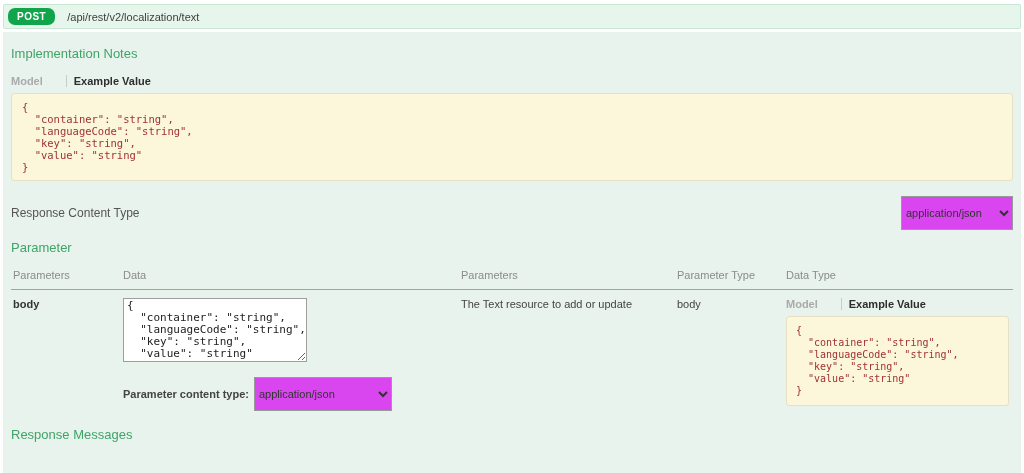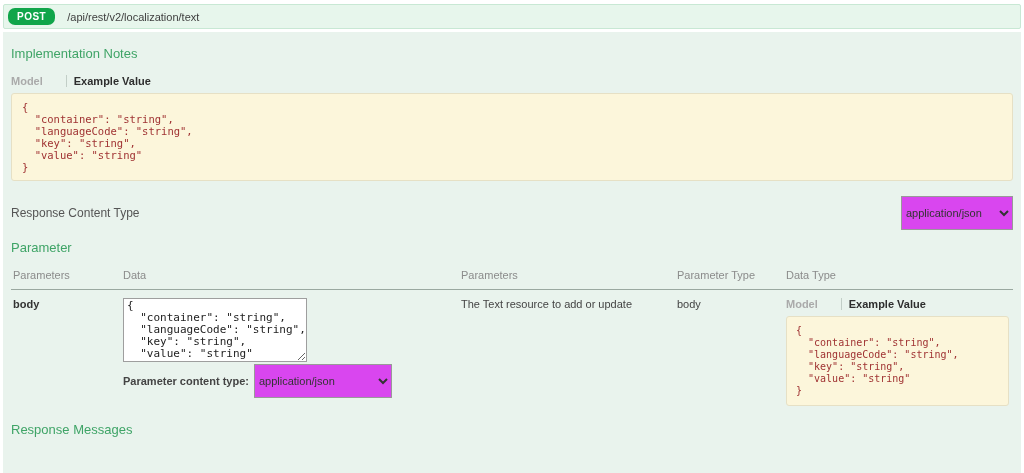--- a/index.html
+++ b/index.html
@@ -41,21 +41,21 @@
   
   table { width:100%; border-collapse:collapse; table-layout:fixed; }
   th { text-align:left; font-weight:normal; color:#8b8b8b; font-size:11px;
        padding:8px 4px 8px 2px; border-bottom:1px solid #9aa8a0; }
   td { vertical-align:top; font-size:11px; color:#444; padding:8px 4px 6px 2px; }
 
   .param-name { font-weight:bold; color:#333; }
   .param-textarea { width:184px; height:64px; font-family:"DejaVu Sans Mono", monospace;
                     font-size:11px; line-height:12px; color:#222; border:1px solid #9e9e9e;
                     background:#fff; padding:1px 3px; resize:both; white-space:pre; }
-  .pct-row { font-size:11px; color:#444; font-weight:bold; display:flex;
+  .pct-row { margin-top:13px; font-size:11px; color:#444; font-weight:bold; display:flex;
              align-items:center; gap:5px; }
   .pct-row select { width:138px; font-weight:normal; }
   .datatype-cell .tabs { margin:0 0 6px; }
   .datatype-cell .snippet { font-size:10px; padding:8px 9px; }
 </style>
 </head>
 <body>
 
 <div class="endpoint-header">
   <span class="method-badge">POST</span>

